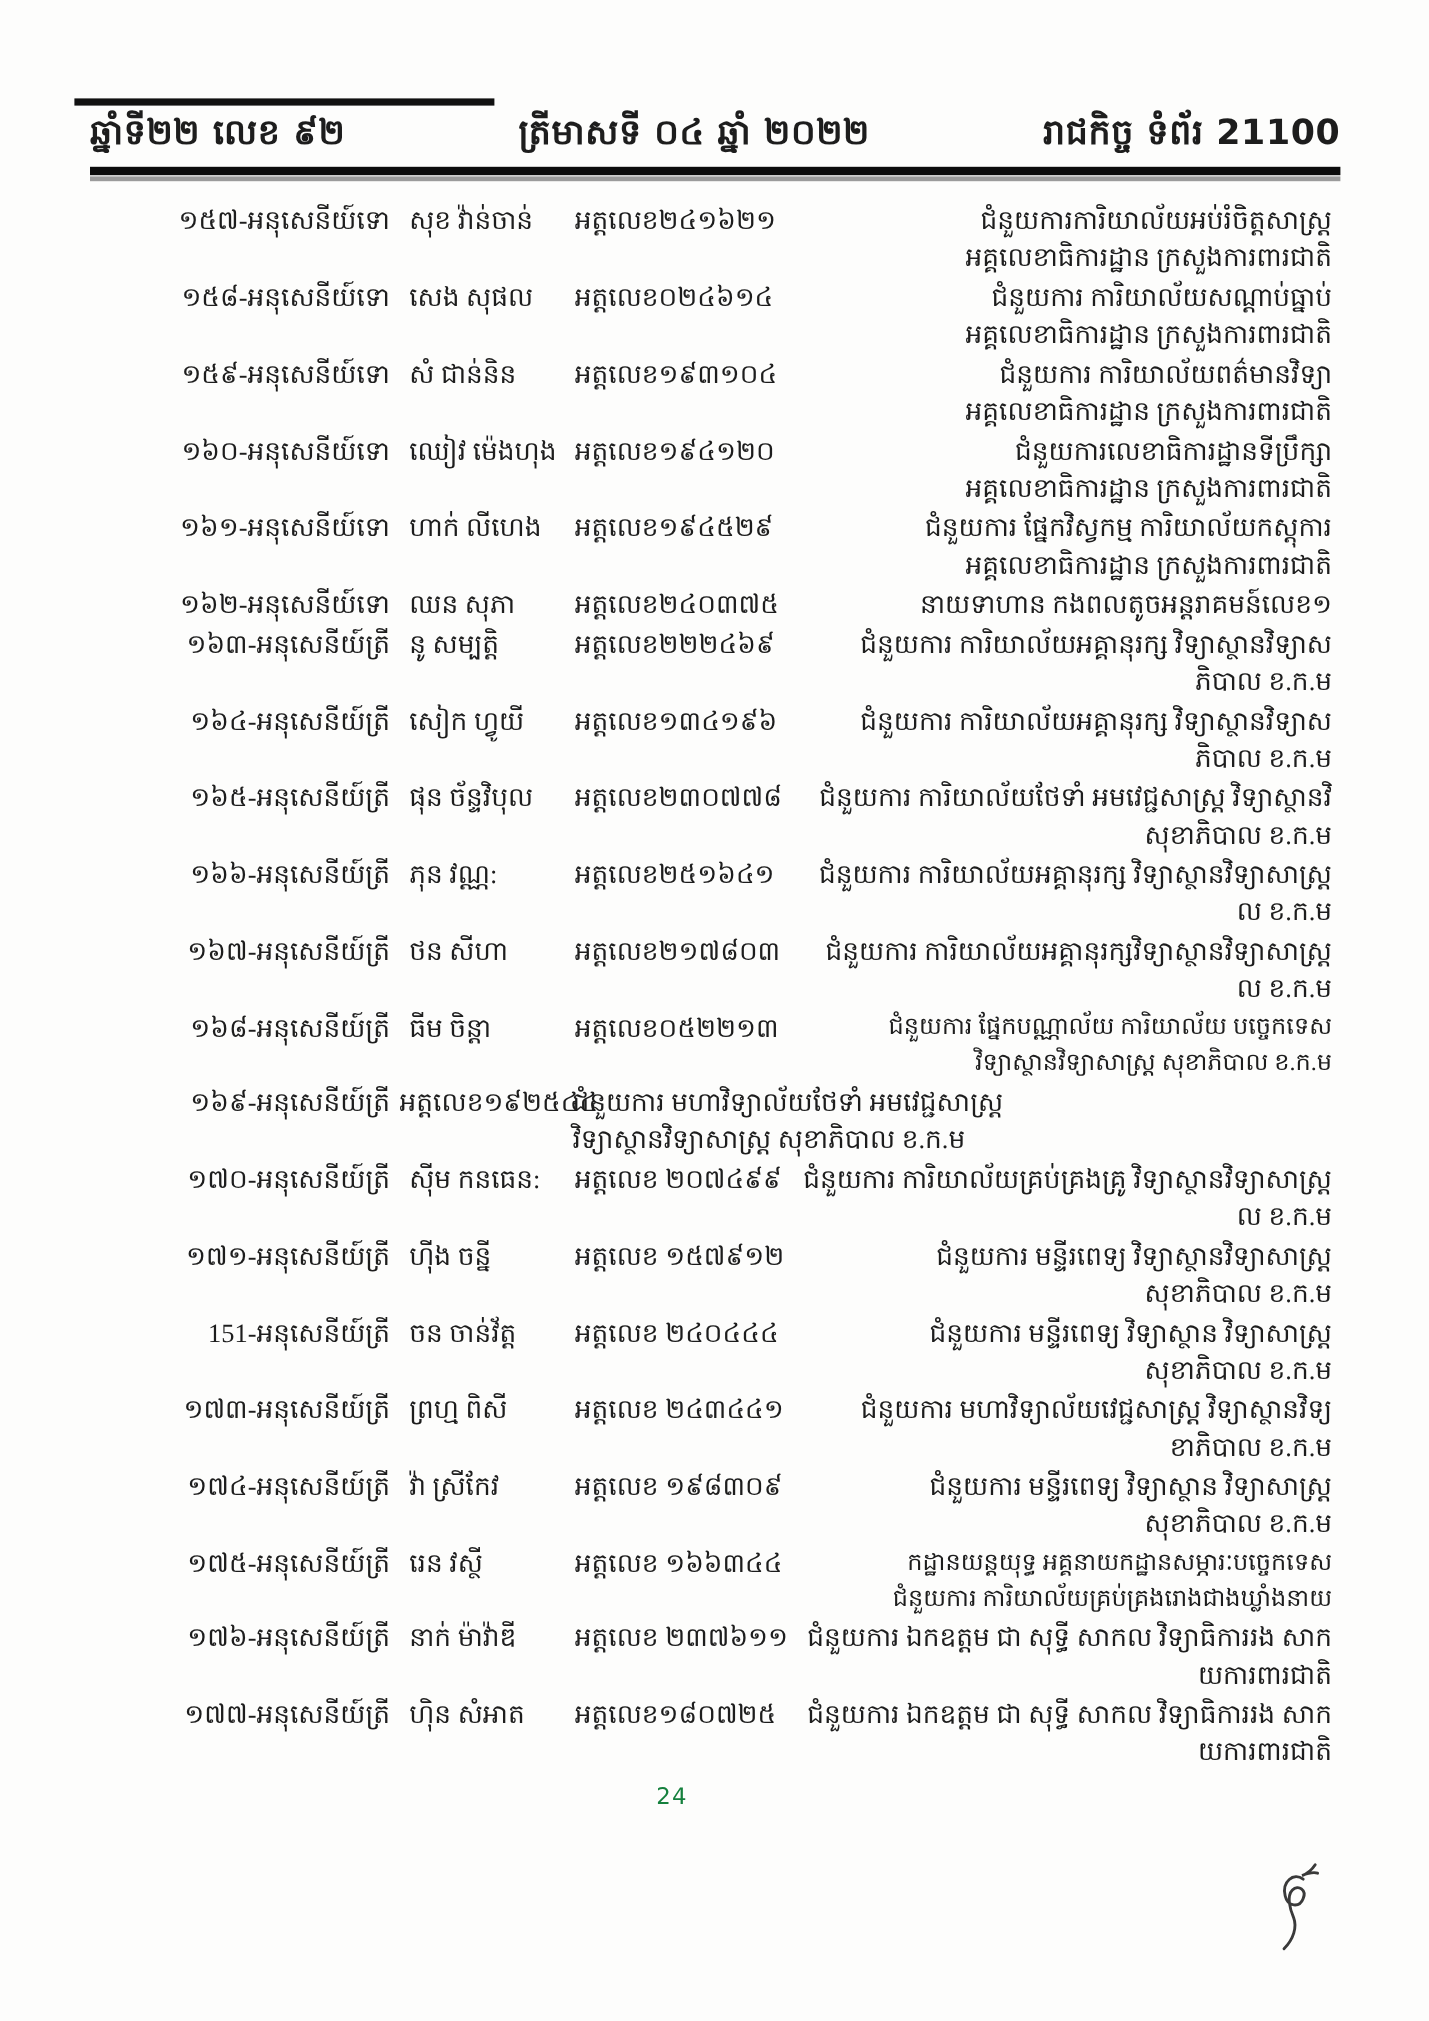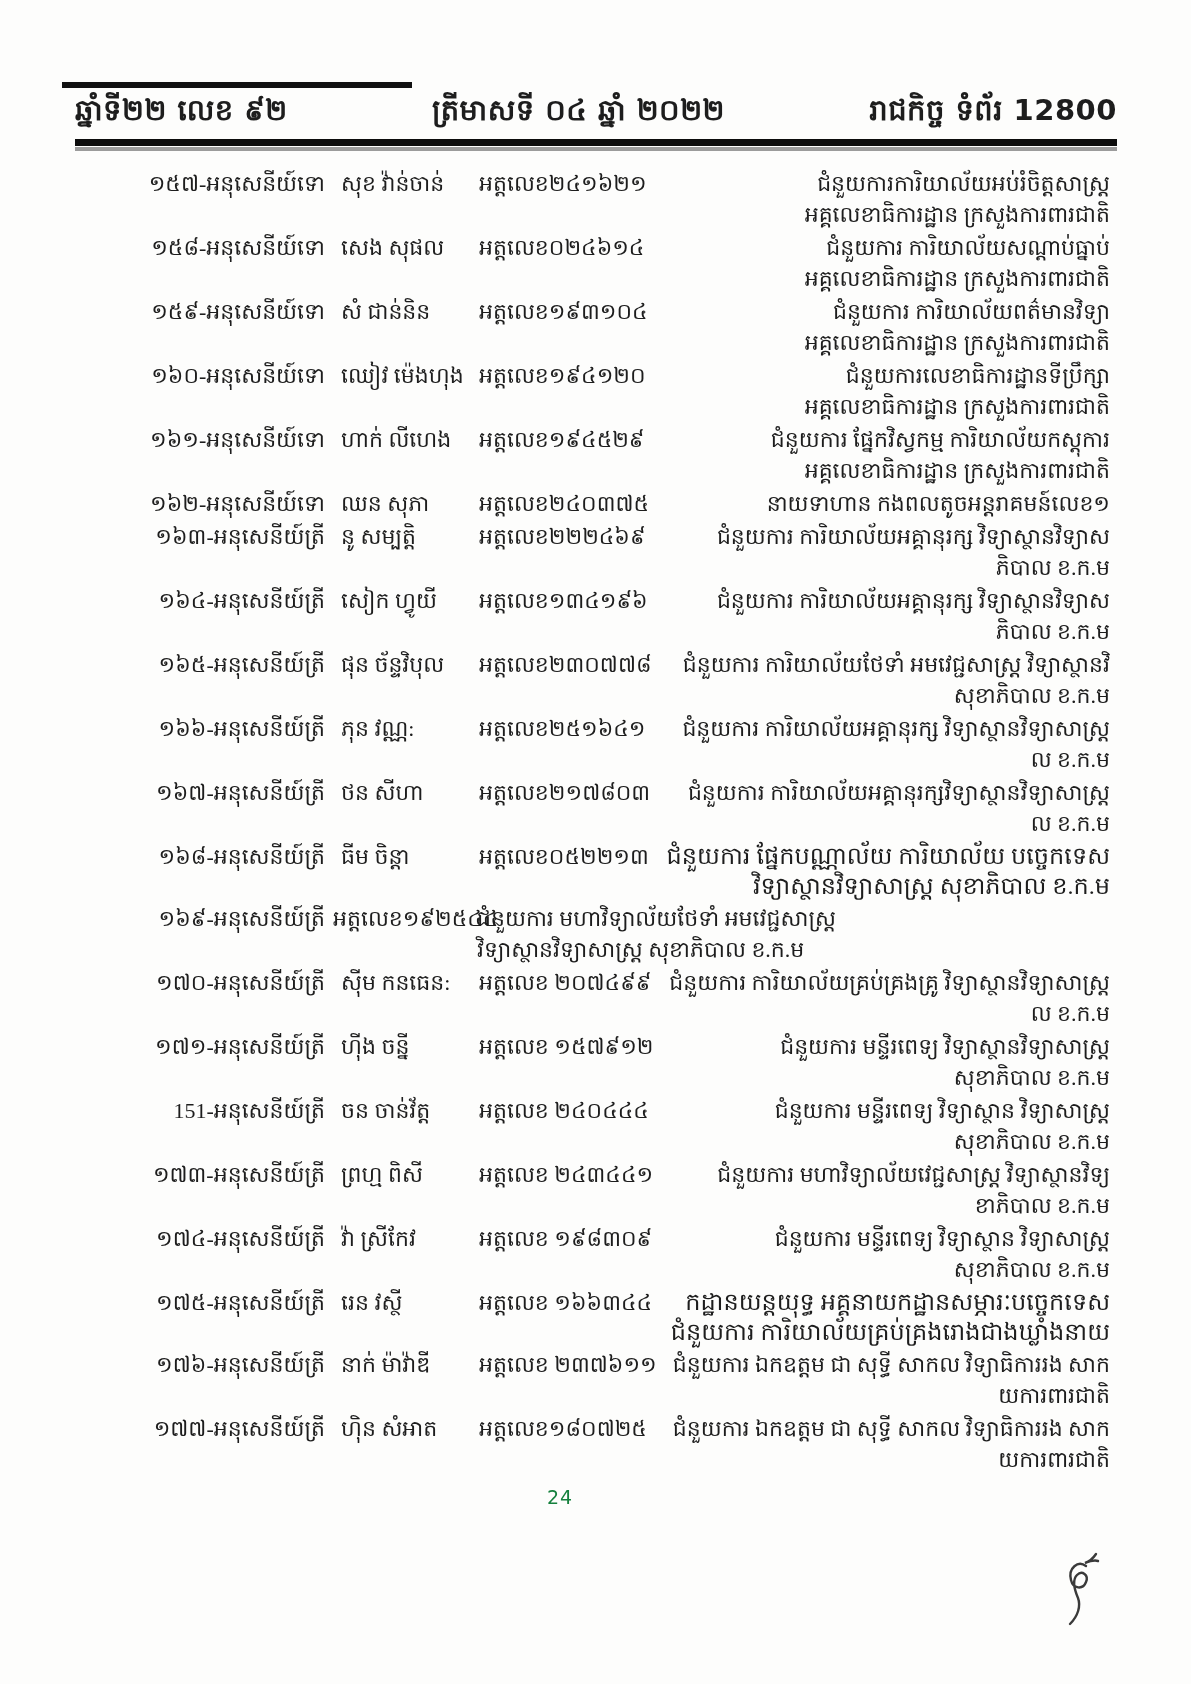--- a/index.html
+++ b/index.html
@@ -31,40 +31,40 @@
     display:grid;
     grid-template-columns:218px 146px 146px 1fr;
     margin-bottom:2px;
   }
   .cell{white-space:nowrap;overflow:visible;}
   .cell.num{text-align:right;padding-right:6px;}
   .cell.name{padding-left:10px;}
   .cell.id{padding-left:2px;}
   .cell.desc{white-space:normal;text-align:right;}
   .desc .dline{white-space:nowrap;}
-  .row.small .desc{font-size:24px;line-height:30px;}
+  .row.small .desc{font-size:20px;line-height:30px;}
   .footer-page{
     position:absolute;left:460px;top:1486px;width:200px;
     text-align:center;font-size:19px;color:#15803d;letter-spacing:1px;
   }
   .signature{
     position:absolute;left:1052px;top:1548px;width:60px;height:84px;
   }
 </style>
 </head>
 <body>
 
 <div class="page">
 
   <div class="top-left-mark"></div>
 
   <div class="header">
     <span>ឆ្នាំទី២២ លេខ ៩២</span>
     <span>ត្រីមាសទី ០៤ ឆ្នាំ ២០២២</span>
-    <span>រាជកិច្ច ទំព័រ 12800</span>
+    <span>រាជកិច្ច ទំព័រ 21100</span>
   </div>
 
   <div class="header-rule">
     <div class="bar1"></div>
     <div class="bar2"></div>
   </div>
 
   <div class="table" id="rows-host">
     <div class="row">
       <div class="cell num">១៥៧-អនុសេនីយ៍ទោ</div>

